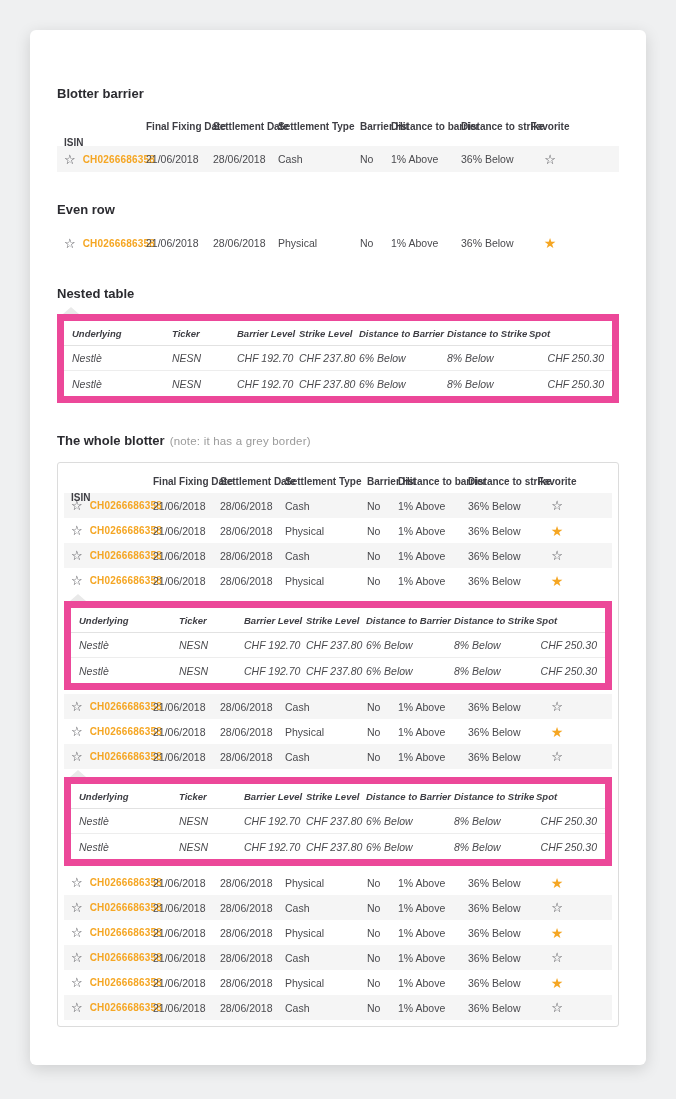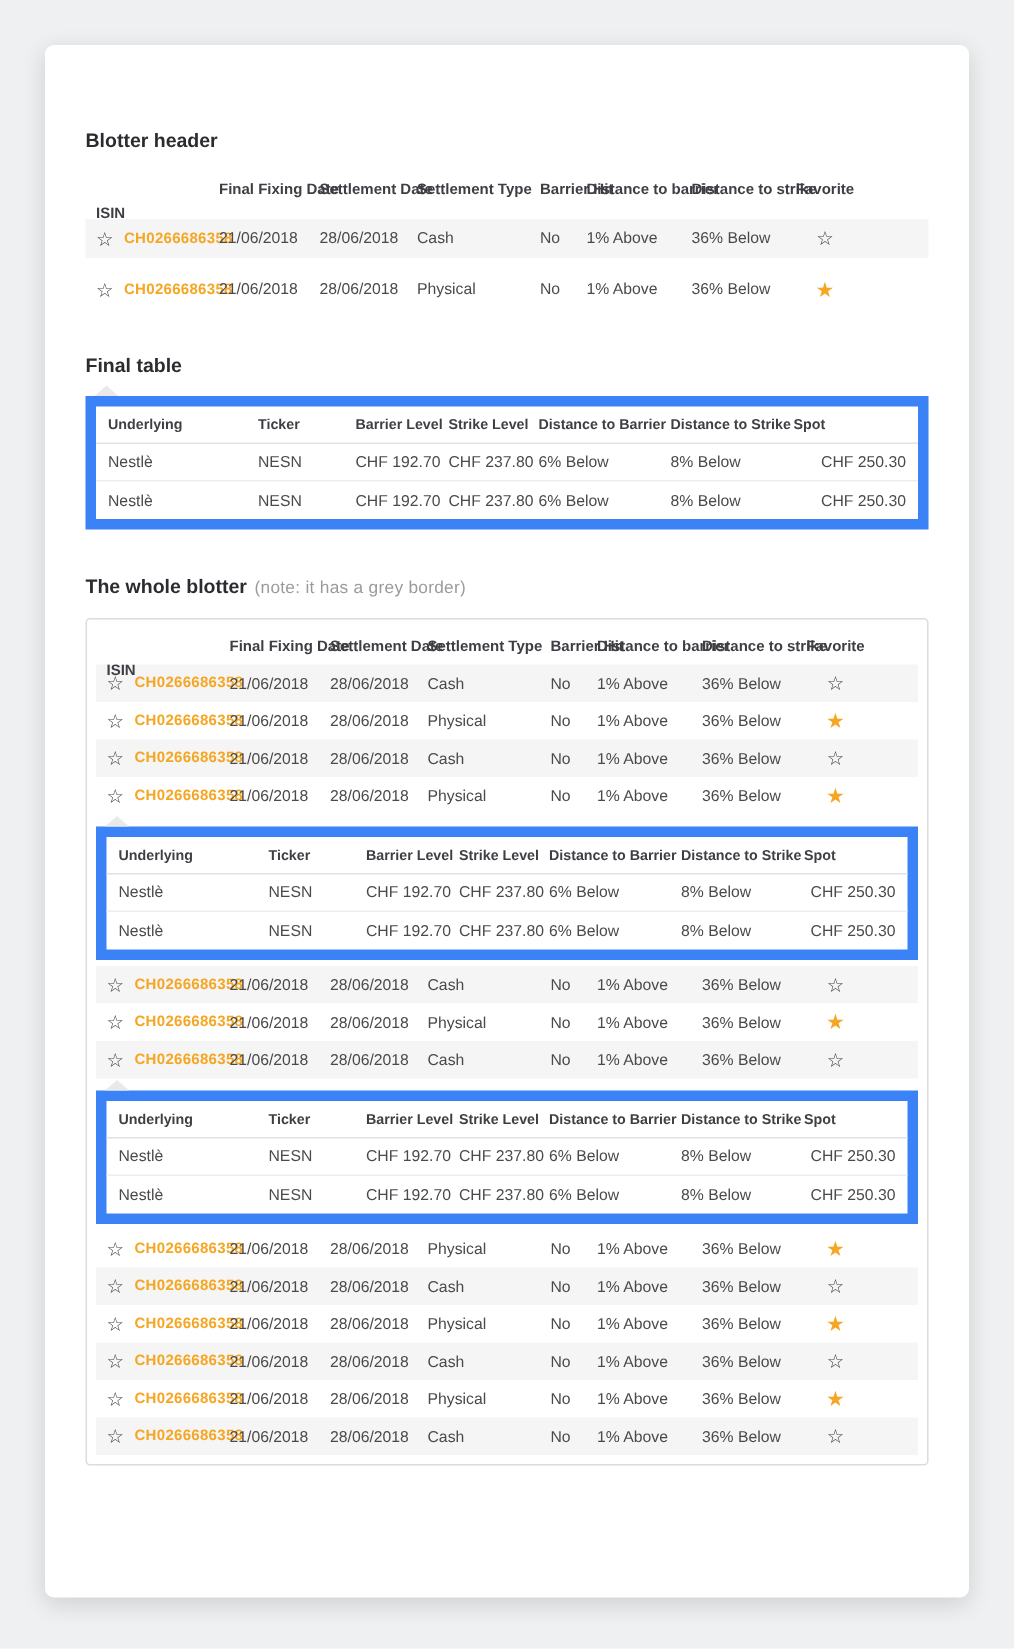--- a/index.html
+++ b/index.html
@@ -77,24 +77,25 @@
   }
   .fav-star { cursor:pointer; line-height:1; }
   .fav-star.on  { color:#f5a623; font-size:14px; }
   .fav-star.off { color:#3f3f45; font-size:13px; }
 
   .sample { margin-bottom:8px; }
   .sample .b-row { height:26px; }
 
   
   .nested-panel {
-    background:#3b82f6;
+    background:#ec4899;
     padding:7px;
     position:relative;
     margin-top:8px;
+    font-style:italic;
   }
   .notch {
     position:absolute; top:-7px; left:6px;
     width:0; height:0;
     border-left:8px solid transparent;
     border-right:8px solid transparent;
     border-bottom:7px solid #e9e9e9;
   }
   .n-table { background:#ffffff; }
   .n-header {
@@ -129,21 +130,21 @@
     padding:6px;
     margin-top:14px;
   }
   .whole-blotter .nested-panel { margin:8px 0 4px; }
 </style>
 </head>
 <body>
 
 <div class="card">
 
-  <h3 class="section-title">Blotter header</h3>
+  <h3 class="section-title">Blotter barrier</h3>
   <div class="sample" id="blotter-header-sample">
       <div class="b-header">
         <span class="b-cell c0">ISIN</span>
         <span class="b-cell c1">Final Fixing Date</span>
         <span class="b-cell c2">Settlement Date</span>
         <span class="b-cell c3">Settlement Type</span>
         <span class="b-cell c4">Barrier Hit</span>
         <span class="b-cell c5">Distance to barrier</span>
         <span class="b-cell c6">Distance to strike</span>
         <span class="b-cell c7">Favorite</span>
@@ -159,37 +160,38 @@
         <span class="b-cell c1">21/06/2018</span>
         <span class="b-cell c2">28/06/2018</span>
         <span class="b-cell c3">Cash</span>
         <span class="b-cell c4">No</span>
         <span class="b-cell c5">1% Above</span>
         <span class="b-cell c6">36% Below</span>
         <span class="b-cell c7"><span class="fav-star off">☆</span></span>
       </div>
     </div>
 
+  <h3 class="section-title">Even row</h3>
   <div class="sample" id="even-row-sample">
       <div class="b-row">
         <span class="b-cell c0">
           <span class="star-toggle">☆</span>
           <a class="isin-link">CH0266686358</a>
         </span>
         <span class="b-cell c1">21/06/2018</span>
         <span class="b-cell c2">28/06/2018</span>
         <span class="b-cell c3">Physical</span>
         <span class="b-cell c4">No</span>
         <span class="b-cell c5">1% Above</span>
         <span class="b-cell c6">36% Below</span>
         <span class="b-cell c7"><span class="fav-star on">★</span></span>
       </div>
     </div>
 
-  <h3 class="section-title">Final table</h3>
+  <h3 class="section-title">Nested table</h3>
   <div class="sample" id="nested-sample">
       <div class="nested-panel">
         <span class="notch"></span>
         <div class="n-table">
           <div class="n-header">
             <span class="n-cell n0">Underlying</span>
             <span class="n-cell n1">Ticker</span>
             <span class="n-cell n2">Barrier Level</span>
             <span class="n-cell n3">Strike Level</span>
             <span class="n-cell n4">Distance to Barrier</span>

